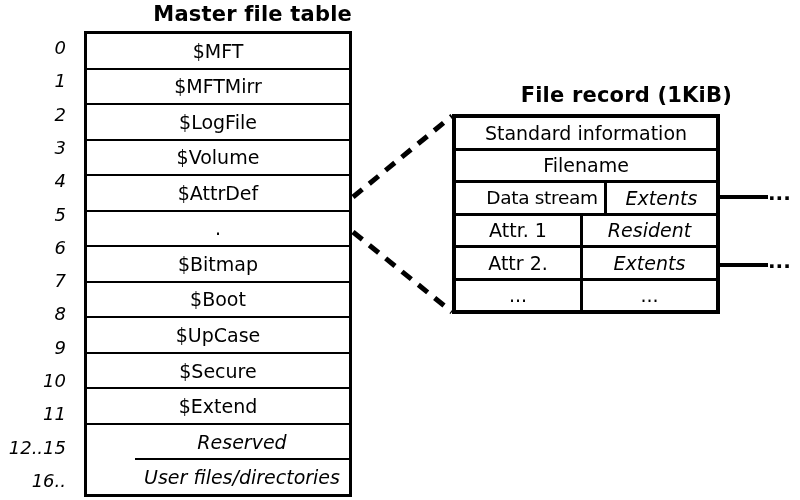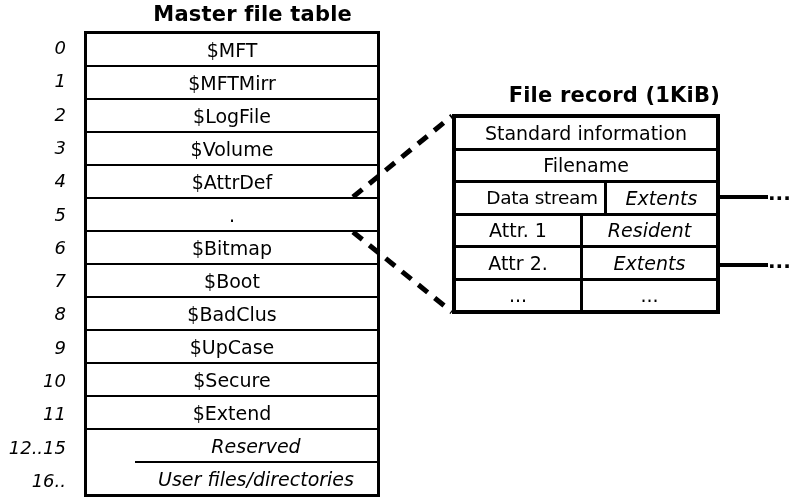--- a/index.html
+++ b/index.html
@@ -32,31 +32,31 @@
     letter-spacing: 0.2px;
     white-space: nowrap;
     text-align: right;
   }
   #mft-title {
     left: 84px;
     top: 2px;
     width: 268px;
   }
   #fr-title {
-    left: 452px;
+    left: 464px;
     top: 83px;
     width: 268px;
   }
 
   
   #mft-table {
     position: absolute;
     left: 84px;
     top: 31px;
-    width: 296px;
+    width: 268px;
     height: 466px;
     border: 3px solid #000;
     box-sizing: border-box;
     display: flex;
     flex-direction: column;
   }
   .mft-row {
     flex: 1 1 0;
     border-bottom: 2px solid #000;
     box-sizing: border-box;
@@ -187,21 +187,20 @@
 
   <div id="mft-table">
     <div class="mft-row">$MFT</div>
     <div class="mft-row">$MFTMirr</div>
     <div class="mft-row">$LogFile</div>
     <div class="mft-row">$Volume</div>
     <div class="mft-row">$AttrDef</div>
     <div class="mft-row">.</div>
     <div class="mft-row">$Bitmap</div>
     <div class="mft-row">$Boot</div>
-    <div class="mft-row">$BadClus</div>
     <div class="mft-row">$UpCase</div>
     <div class="mft-row">$Secure</div>
     <div class="mft-row">$Extend</div>
     <div class="mft-row italic">Reserved</div>
     <div class="mft-row italic">User files/directories</div>
   </div>
 
   <div class="title" id="fr-title">File record (1KiB)</div>
 
   <div id="fr-table">

